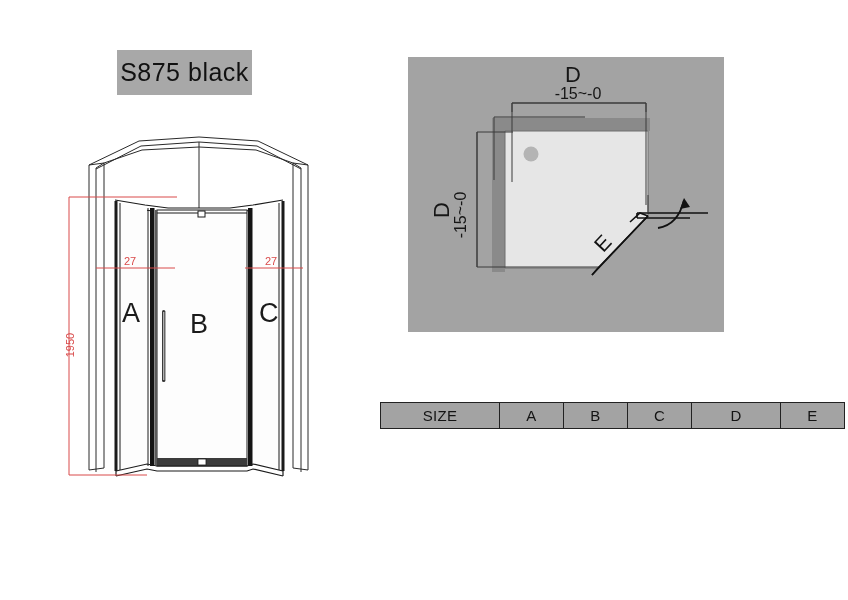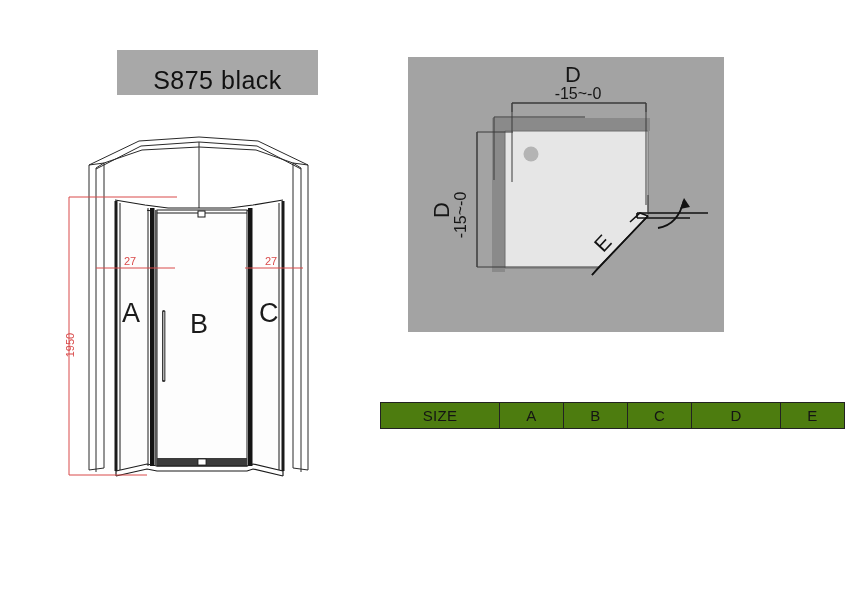--- a/index.html
+++ b/index.html
@@ -20,25 +20,25 @@
     left: 0; top: 0;
     width: 848px;
     height: 600px;
   }
 
   
   .title-box {
     position: absolute;
     left: 117px;
     top: 50px;
-    width: 201px;
+    width: 135px;
     height: 45px;
     background: #a8a8a8;
     display: flex;
-    align-items: flex-end;
+    align-items: center;
     justify-content: center;
     box-shadow: 1px 1px 0 rgba(255,255,255,0.6);
   }
   .title-text {
     font-size: 25px;
     color: #111111;
     letter-spacing: 0.5px;
     font-family: "Liberation Sans", sans-serif;
     white-space: nowrap;
   }
@@ -53,21 +53,21 @@
     background: #a3a3a3;
     box-shadow: 1px 1px 0 rgba(255,255,255,0.55);
   }
 
   
   .spec-table {
     position: absolute;
     left: 380px;
     top: 402px;
     border-collapse: collapse;
-    background: #4d7c0f;
+    background: #a3a3a3;
   }
   .spec-table td {
     border: 1.5px solid #222222;
     text-align: center;
     font-size: 14px;
     color: #141414;
     height: 25px;
     padding: 0 4px;
     font-family: "Liberation Sans", sans-serif;
     letter-spacing: 0.3px;

